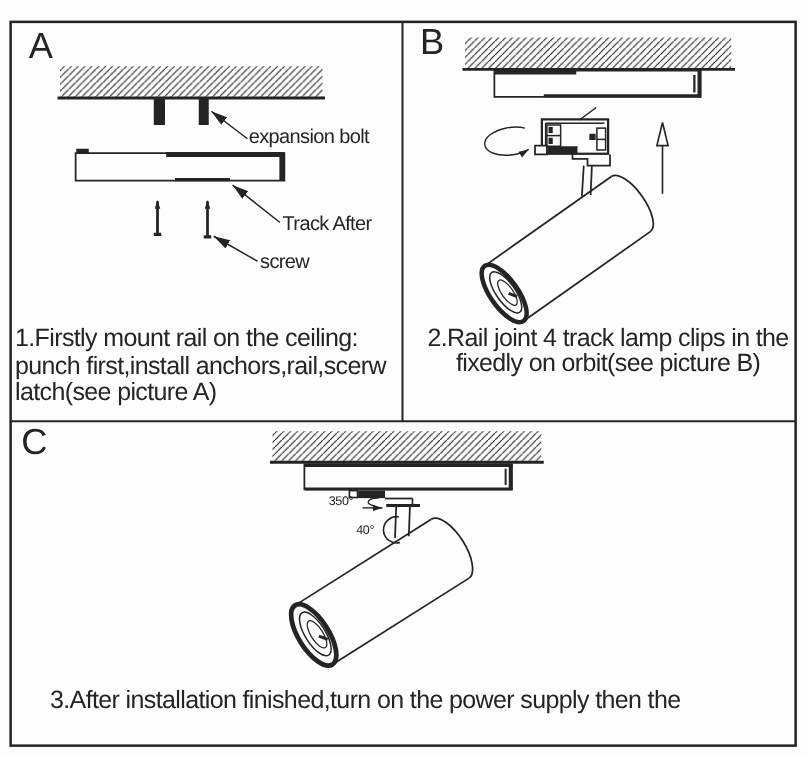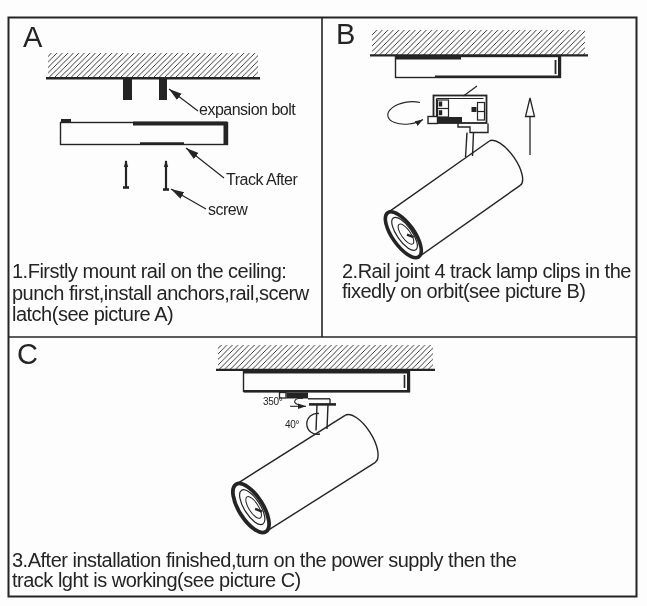--- a/index.html
+++ b/index.html
@@ -7,22 +7,22 @@
     position:relative;width:647px;height:606px;background:#fdfdfd;
     font-family:"Liberation Sans","DejaVu Sans",sans-serif;color:#242424;
     overflow:hidden;
   }
   .stage svg{position:absolute;left:0;top:0;}
   .txt{position:absolute;white-space:nowrap;}
   .letter{font-size:29px;line-height:1;letter-spacing:0;}
   .callout{font-size:16px;line-height:1;letter-spacing:-0.5px;}
   .angle{font-size:10px;line-height:1;letter-spacing:-0.3px;}
   .caption{font-size:20px;letter-spacing:-0.5px;line-height:21.5px;}
-  .caption-b{line-height:20.3px;}
-  .caption-c{line-height:20px;}
+  .caption-b{line-height:20.3px;text-align:center;}
+  .caption-c{line-height:20px;margin-left:28px;}
 </style>
 </head>
 <body>
 
 <div class="stage">
 
 <svg width="647" height="606" viewBox="0 0 647 606">
   <defs>
     <pattern id="hatch" patternUnits="userSpaceOnUse" width="5.5" height="5.5">
       <line x1="0" y1="5.5" x2="5.5" y2="0" stroke="#242424" stroke-width="0.9"></line>
@@ -168,16 +168,15 @@
   <div>latch(see picture A)</div>
 </div>
 
 <div class="txt caption caption-b" style="left:342px;top:261px">
   <div>2.Rail joint 4 track lamp clips in the</div>
   <div>fixedly on orbit(see picture B)</div>
 </div>
 
 <div class="txt caption caption-c" style="left:12px;top:550px">
   <div>3.After installation finished,turn on the power supply then the</div>
-  <div>track lght is working(see picture C)</div>
 </div>
 
 </div>
 
 </body></html>

